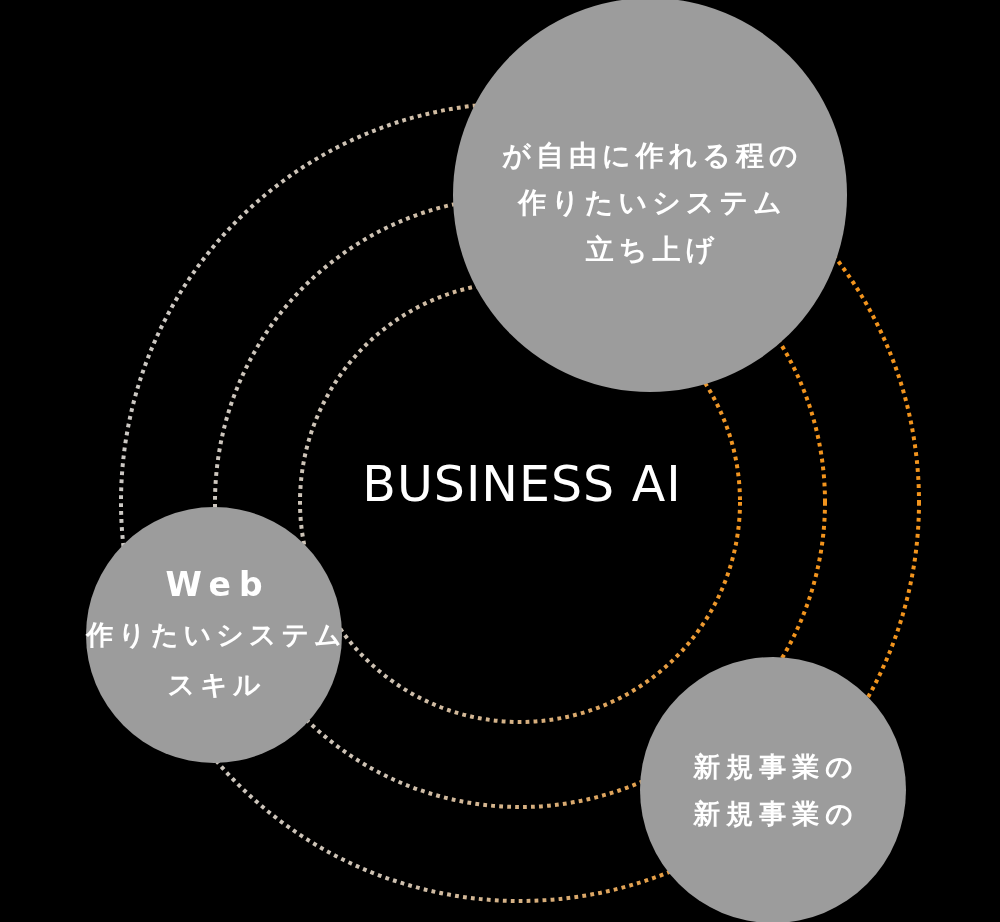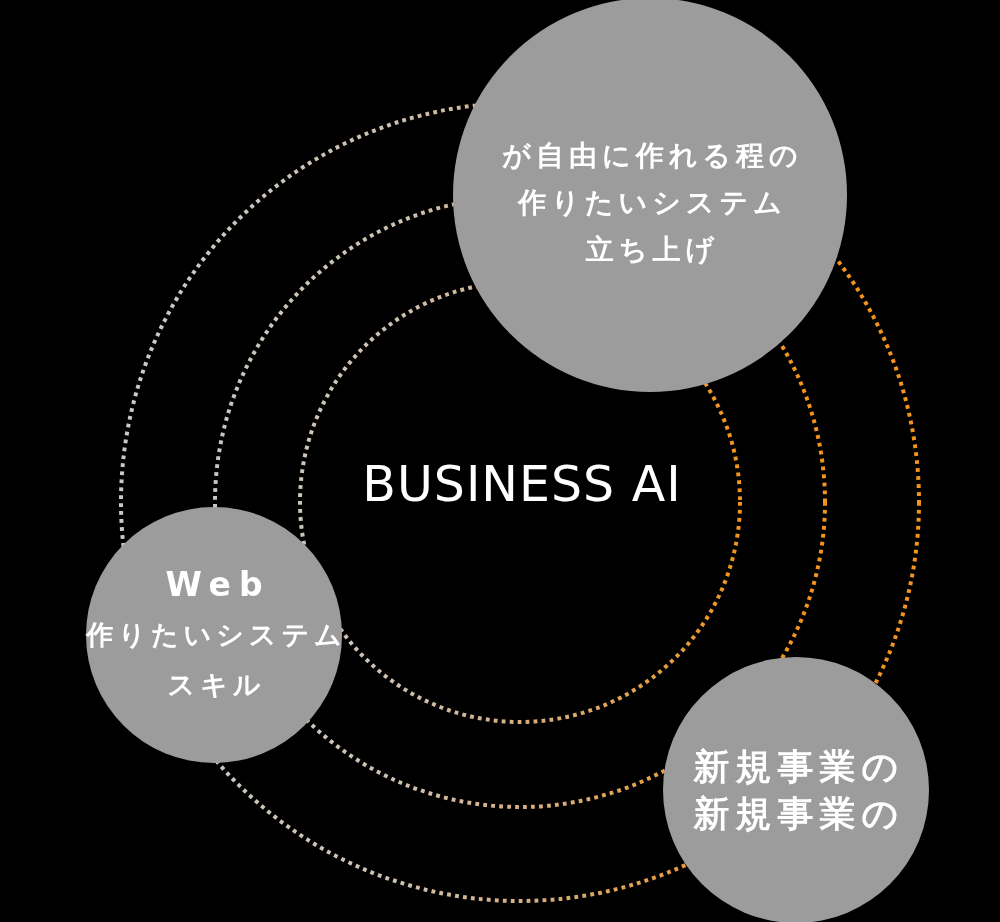--- a/index.html
+++ b/index.html
@@ -55,25 +55,25 @@
     letter-spacing: 5px;
     text-indent: 5px;
     line-height: 50px;
   }
   #bubble-web-marketing .line-big {
     font-size: 33px;
     letter-spacing: 8px;
     text-indent: 8px;
   }
   #bubble-new-business {
-    left: 663px;
+    left: 640px;
     top: 657px;
     width: 266px;
     height: 266px;
-    font-size: 36px;
+    font-size: 27px;
     letter-spacing: 6px;
     text-indent: 6px;
     line-height: 47px;
   }
   #center-text {
     position: absolute;
     left: 272px;
     top: 460px;
     width: 500px;
     text-align: center;

